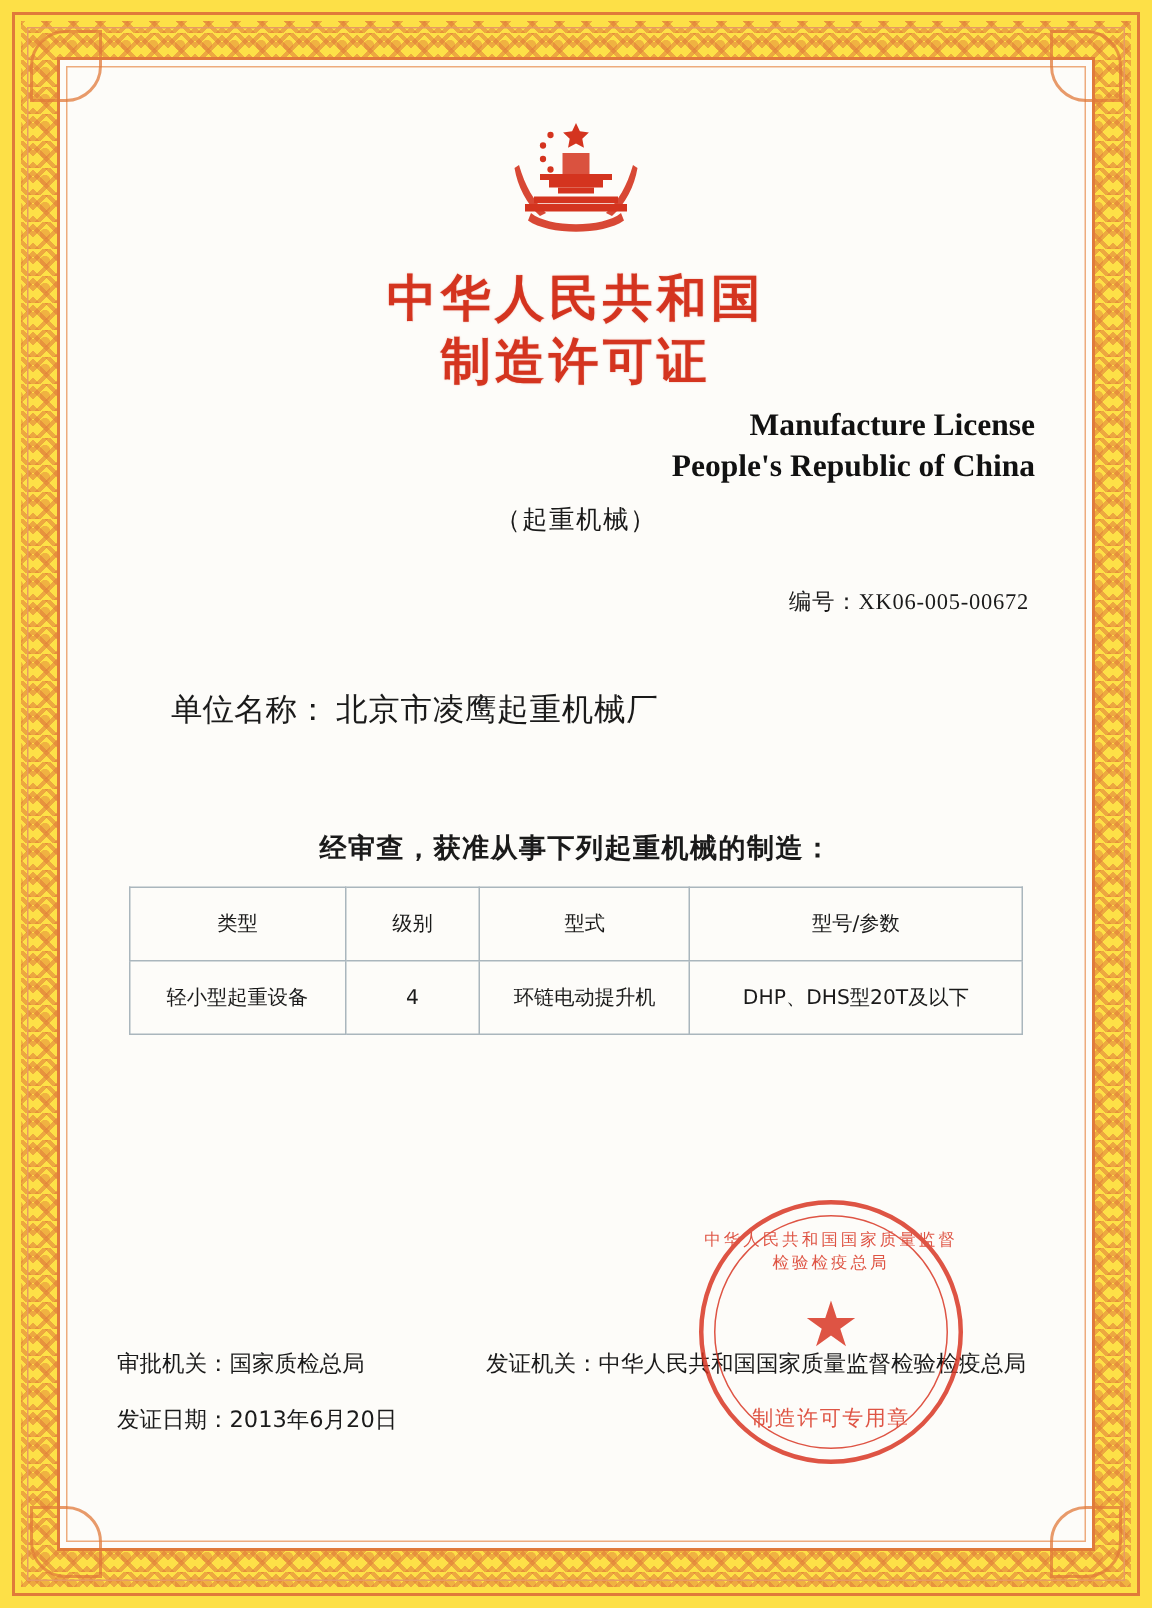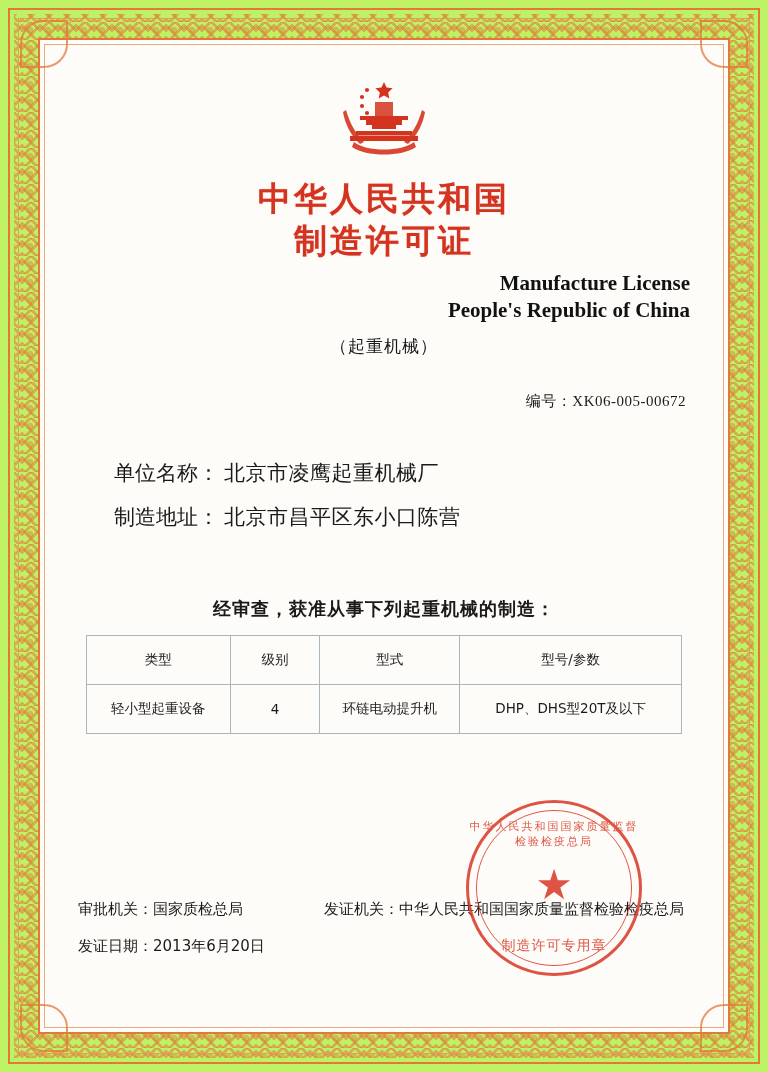--- a/index.html
+++ b/index.html
@@ -12,21 +12,21 @@
     height: 1072px;
     font-family: "Liberation Serif", serif;
     color: #1a1a1a;
     overflow: hidden;
   }
 
   .certificate {
     position: relative;
     width: 768px;
     height: 1072px;
-    background: #bef264;
+    background: #fde047;
   }
 
   
   .border-outer {
     position: absolute;
     left: 8px;
     top: 8px;
     right: 8px;
     bottom: 8px;
     border: 2px solid #e07a3a;
@@ -308,24 +308,20 @@
 
     <div class="serial">
       <span>编号：</span><span class="num">XK06-005-00672</span>
     </div>
 
     <div class="fields">
       <div class="field-row">
         <div class="field-label">单位名称：</div>
         <div class="field-value">北京市凌鹰起重机械厂</div>
       </div>
-      <div class="field-row">
-        <div class="field-label">制造地址：</div>
-        <div class="field-value">北京市昌平区东小口陈营</div>
-      </div>
     </div>
 
     <div class="statement">经审查，获准从事下列起重机械的制造：</div>
 
     <table class="scope">
       <thead>
         <tr>
           <th class="col-type">类型</th>
           <th class="col-level">级别</th>
           <th class="col-form">型式</th>

